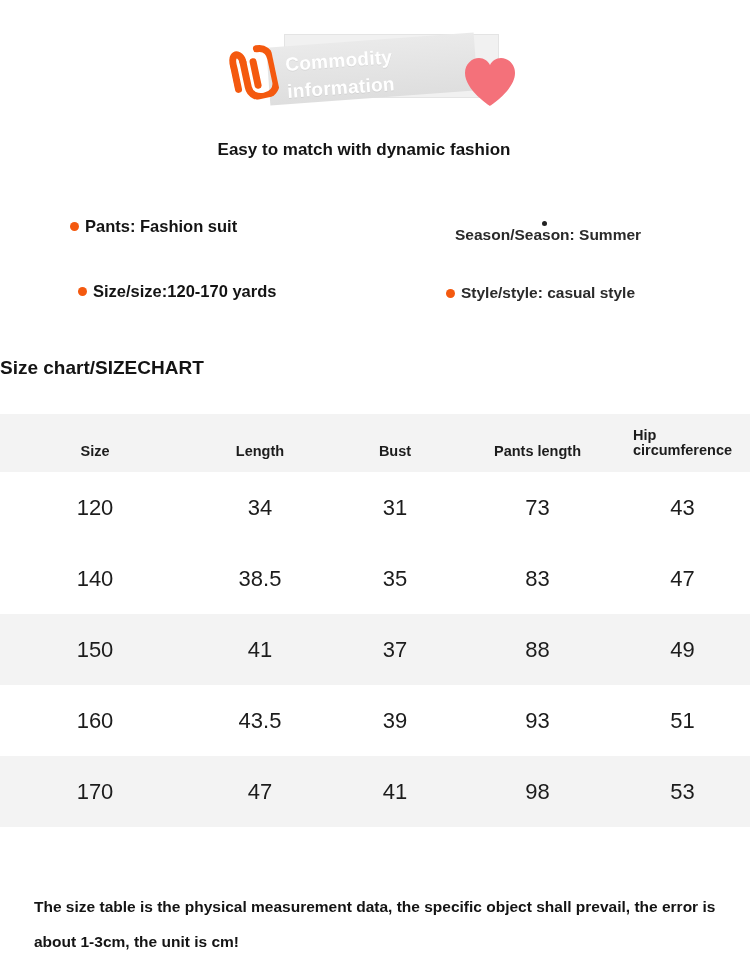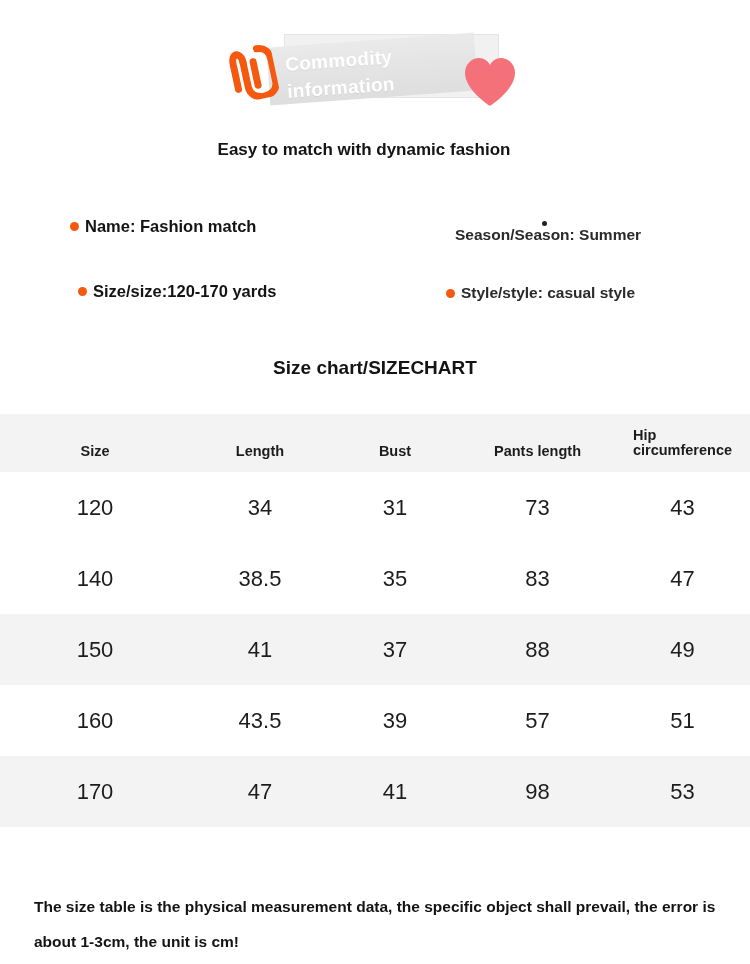--- a/index.html
+++ b/index.html
@@ -122,21 +122,21 @@
   .attr-2 { left: 455px; top: 16px; flex-direction: column; }
   .attr-3 { left: 78px; top: 77px; }
   .attr-4 { left: 446px; top: 79px; }
 
   
   .chart-title {
     position: absolute;
     left: 0;
     top: 357px;
     width: 750px;
-    text-align: center;
+    text-align: left;
     font-size: 19px;
     font-weight: bold;
     color: #141414;
   }
 
   table.size-table {
     position: absolute;
     left: 0;
     top: 414px;
     width: 750px;
@@ -211,21 +211,21 @@
       <path d="M28 50 C28 50 3 34 3 17 C3 8 10 2 17 2 C22 2 26 5 28 9 C30 5 34 2 39 2 C46 2 53 8 53 17 C53 34 28 50 28 50 Z" fill="#f4717a"></path>
     </svg>
   </span>
 </div>
 
 <div class="subtitle">Easy to match with dynamic fashion</div>
 
 <div class="attrs">
   <div class="attr attr-1">
     <span class="dot"></span>
-    <span class="attr-text">Name: Fashion match</span>
+    <span class="attr-text">Pants: Fashion suit</span>
   </div>
   <div class="attr attr-2">
     <span class="dot small"></span>
     <span class="attr-text light">Season/Season: Summer</span>
   </div>
   <div class="attr attr-3">
     <span class="dot"></span>
     <span class="attr-text">Size/size:120-170 yards</span>
   </div>
   <div class="attr attr-4">
@@ -285,21 +285,21 @@
       <td>150</td>
       <td>41</td>
       <td>37</td>
       <td>88</td>
       <td>49</td>
     </tr>
     <tr class="even">
       <td>160</td>
       <td>43.5</td>
       <td>39</td>
-      <td>57</td>
+      <td>93</td>
       <td>51</td>
     </tr>
     <tr class="odd">
       <td>170</td>
       <td>47</td>
       <td>41</td>
       <td>98</td>
       <td>53</td>
     </tr>
   </tbody>

